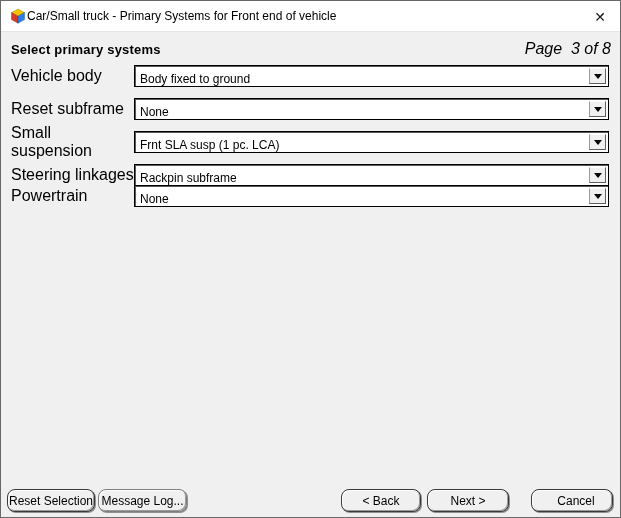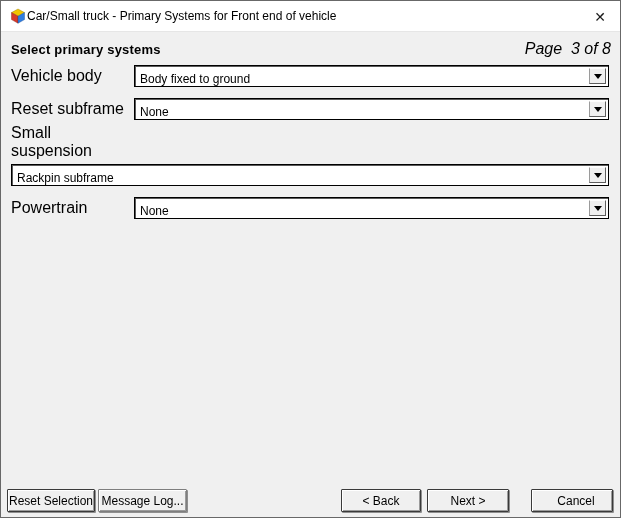--- a/index.html
+++ b/index.html
@@ -27,21 +27,21 @@
     position:absolute; top:39px; left:10px; right:9px;
     display:flex; justify-content:space-between; align-items:baseline;
   }
   .header-title { font-weight:bold; font-size:13px; letter-spacing:0.2px; }
   .page-indicator { font-size:16px; white-space:pre;font-style:italic; }
   
   .form-row {
     position:absolute; left:10px; right:11px; height:22px;
     display:flex; align-items:center;
   }
-  .r1{top:64px} .r2{top:97px} .r3{top:130px} .r4{top:163px} .r5{top:196px}
+  .r1{top:64px} .r2{top:97px} .r3{top:130px} .r4{top:163px} .r5{top:184px}
   .row-label { width:123px; flex:none; font-size:16px; }
   .combo {
     position:relative; flex:1; height:22px; background:#ffffff;
     border:1px solid #000000; box-shadow:inset 1px 1px 0 #5a5a5a;
     display:flex; align-items:flex-end; padding:0 24px 0 5px; font-size:12px; cursor:default;
   }
   .combo-value { white-space:nowrap; overflow:hidden; }
   .combo-btn {
     position:absolute; top:2px; right:2px; bottom:2px; width:17px;
     background:#f0f0f0;
@@ -50,21 +50,21 @@
   }
   .arrow-down {
     width:0; height:0;
     border-left:4px solid transparent; border-right:4px solid transparent;
     border-top:5px solid #000;
   }
   
   .btn {
     position:absolute; top:488px; height:23px;
     background:#f0f0f0; font-family:inherit; font-size:12px; color:#000;
-    border:1px solid #3a3a3a; border-radius:1px;
+    border:1px solid #3a3a3a; border-radius:8px;
     box-shadow:inset 1px 1px 0 #ffffff, inset -1px -1px 0 #9b9b9b, 1px 1px 0 #8f8f8f;
     display:flex; align-items:center; justify-content:center; padding:0; cursor:default;
   }
   .btn-reset   { left:6px;   width:88px; }
   .btn-message { left:97px;  width:89px; border-color:#7e7e7e; }
   .btn-back    { left:340px; width:80px; }
   .btn-next    { left:426px; width:82px; }
   .btn-cancel  { left:530px; width:82px;padding-left:8px; }
 </style>
 </head>
@@ -104,23 +104,30 @@
     <div class="combo">
       <span class="combo-value">None</span>
       <div class="combo-btn">
         <div class="arrow-down"></div>
       </div>
     </div>
   </div>
 
   <div class="form-row r3">
     <span class="row-label">Small suspension</span>
+    <div class="combo">
+      <span class="combo-value">Frnt SLA susp (1 pc. LCA)</span>
+      <div class="combo-btn">
+        <div class="arrow-down"></div>
+      </div>
+    </div>
   </div>
 
   <div class="form-row r4">
+    <span class="row-label">Steering linkages</span>
     <div class="combo">
       <span class="combo-value">Rackpin subframe</span>
       <div class="combo-btn">
         <div class="arrow-down"></div>
       </div>
     </div>
   </div>
 
   <div class="form-row r5">
     <span class="row-label">Powertrain</span>

